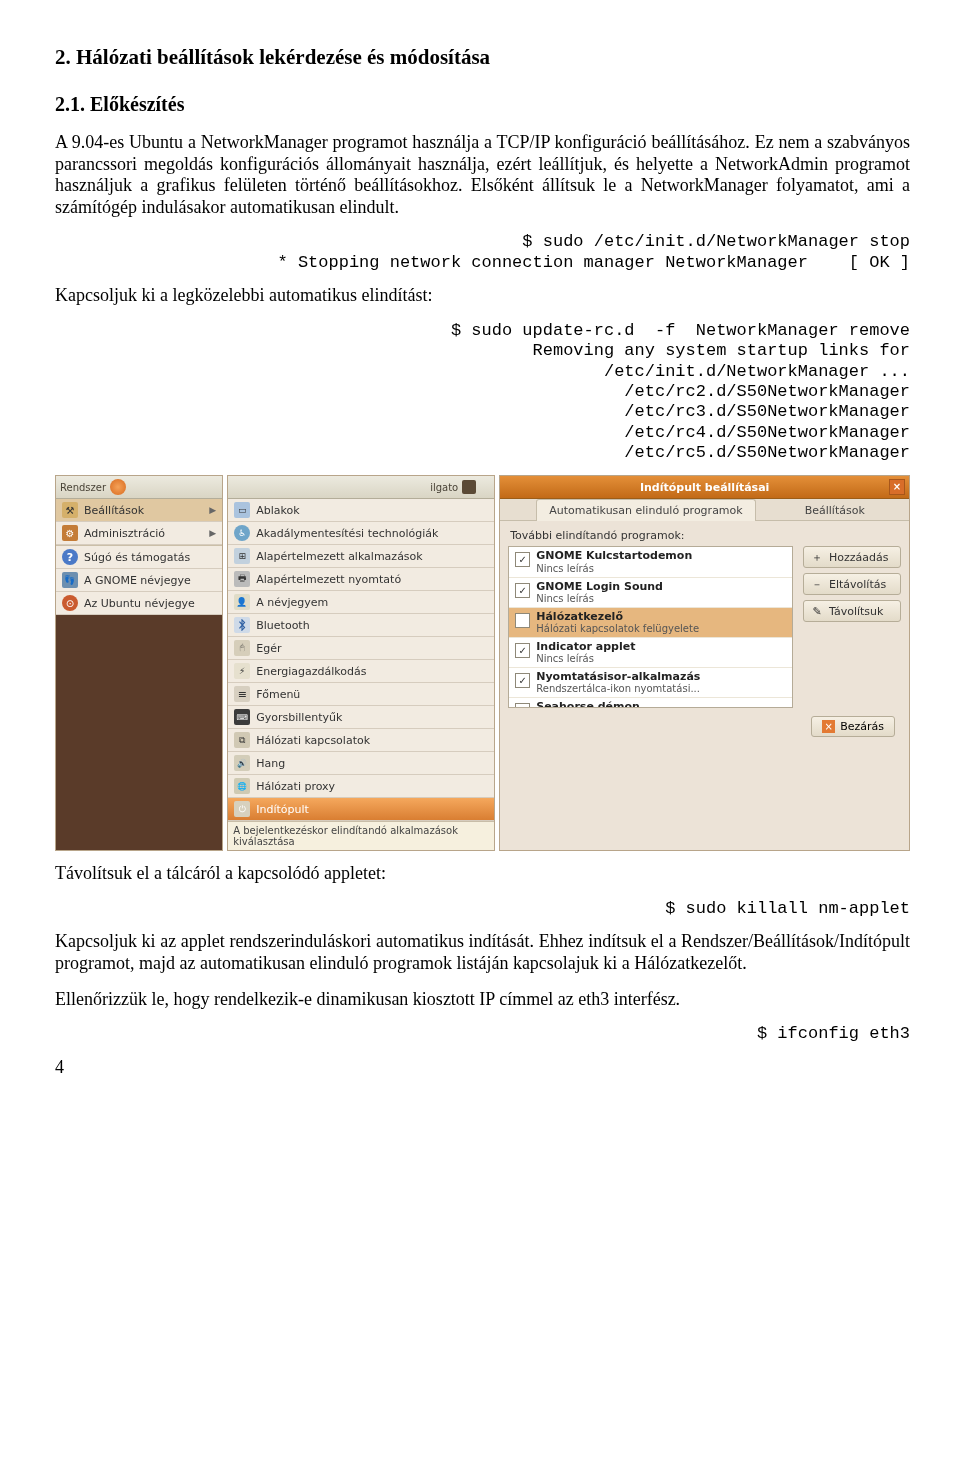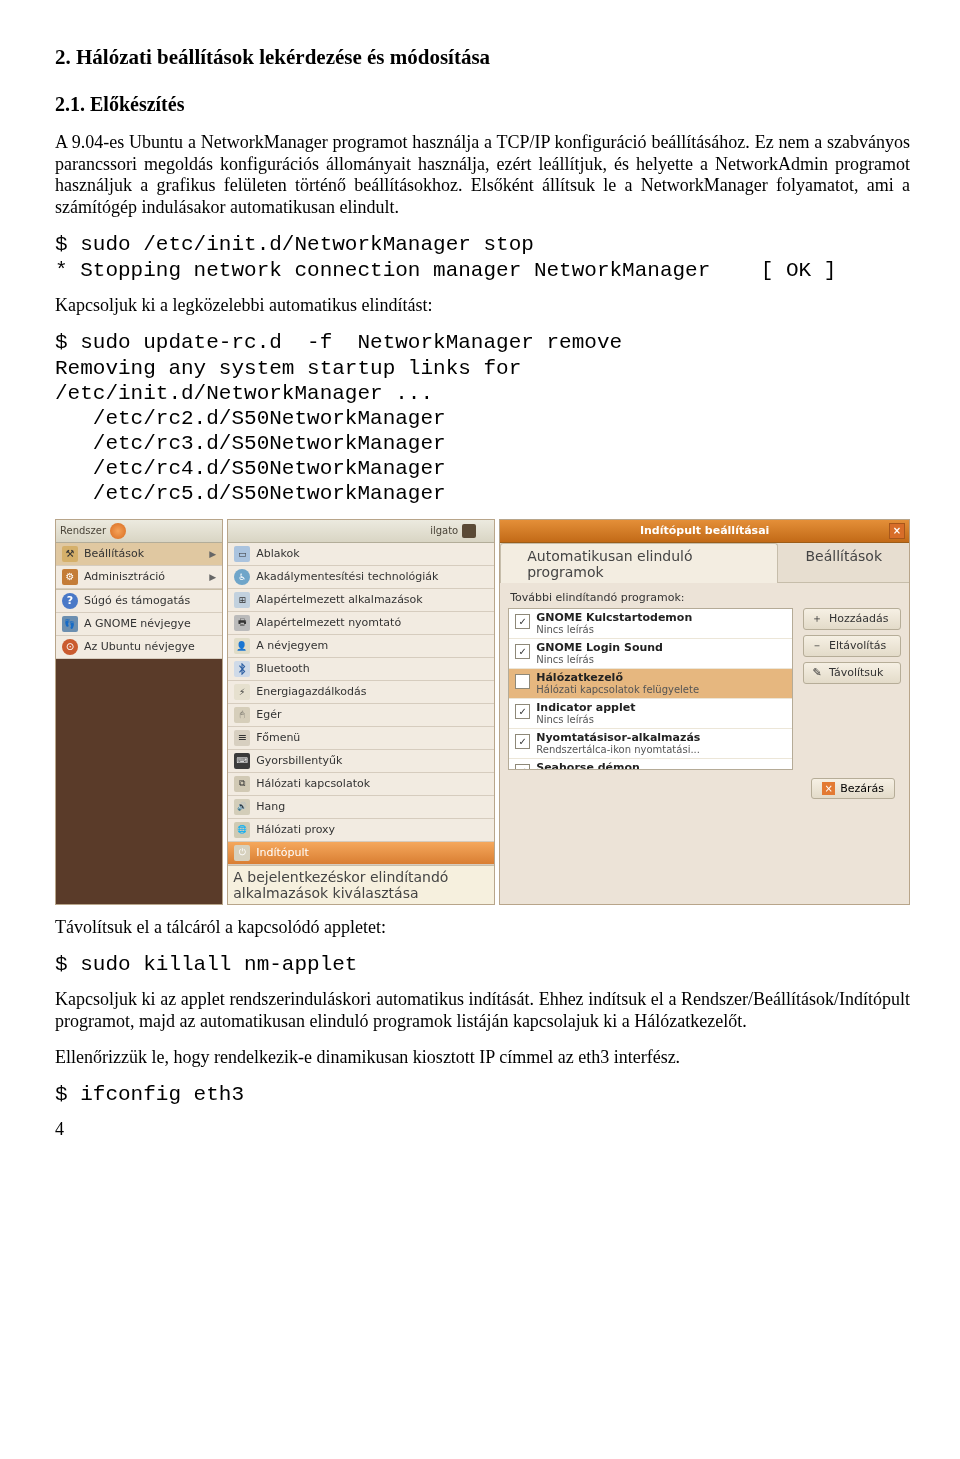--- a/index.html
+++ b/index.html
@@ -22,24 +22,25 @@
     margin: 0 0 16px 0;
   }
   p.body-text {
     font-size: 18px;
     line-height: 1.2;
     margin: 0 0 14px 0;
     text-align: justify;
   }
   pre.code {
     font-family: "Courier New", monospace;
-    font-size: 21px;
+    font-size: 17px;
     line-height: 1.2;
     margin: 0 0 12px 0;
     white-space: pre;
+    text-align: right;
   }
   .screenshots {
     display: flex;
     gap: 4px;
     margin: 6px 0 12px 0;
   }
   .ub-panel {
     border: 1px solid #b8a58a;
     background: #ece3d8;
     font-family: "DejaVu Sans", Arial, sans-serif;
@@ -101,29 +102,30 @@
   .ic-energy { background:#e6e0ce;} .ic-energy::after{content:"⚡";font-size:9px;}
   .ic-menu   { background:#d7cfc0;} .ic-menu::after{content:"≡";font-size:11px;}
   .ic-short  { background:#3b3b3b;} .ic-short::after{content:"⌨";color:#fff;font-size:8px;}
   .ic-net    { background:#d1c9b4;} .ic-net::after{content:"⧉";font-size:9px;}
   .ic-proxy  { background:#cfcab3;} .ic-proxy::after{content:"🌐";font-size:8px;}
   .ic-sound  { background:#d3cdb9;} .ic-sound::after{content:"🔊";font-size:8px;}
   .ic-start  { background:#d7d1be;} .ic-start::after{content:"⏻";font-size:9px;}
   .tooltip-bar {
     margin-top:auto;
     background:#f6f0de; border-top:1px solid #c8bda8;
-    font-size:14px; padding:3px 5px; color:#444;
+    font-size:10px; padding:3px 5px; color:#444;
   }
   
   .ub-tabs {
     display:flex; background:#e7ded0; border-bottom:1px solid #c6bdaa;
   }
   .ub-tab {
-    padding:4px 26px 3px; font-size:14px; color:#444; border:1px solid transparent;
+    padding:4px 12px 3px; font-size:11px; color:#444; border:1px solid transparent;
     border-bottom:none;
+    margin-left:36px;
   }
   .ub-tab.active {
     background:#f3ede1; border-color:#c6bdaa;
     border-top-left-radius:3px; border-top-right-radius:3px;
     margin-bottom:-1px;
   }
   .panel-body {
     padding:6px 8px 8px; background:#ece3d7; flex:1; display:flex; flex-direction:column;
   }
   .panel-label { font-size:11px; color:#333; margin:2px 0 4px 2px;}
@@ -240,26 +242,26 @@
         </div>
         <div class="menu-item">
           <span class="menu-icon ic-bt">
             <svg viewBox="0 0 10 14">
               <path d="M2 3 L8 10 L5 13 L5 1 L8 4 L2 11" fill="none" stroke="#2d5fa3" stroke-width="1.3"></path>
             </svg>
           </span>
           <span>Bluetooth</span>
         </div>
         <div class="menu-item">
+          <span class="menu-icon ic-mouse"></span>
+          <span>Egér</span>
+        </div>
+        <div class="menu-item">
           <span class="menu-icon ic-energy"></span>
           <span>Energiagazdálkodás</span>
-        </div>
-        <div class="menu-item">
-          <span class="menu-icon ic-mouse"></span>
-          <span>Egér</span>
         </div>
         <div class="menu-item">
           <span class="menu-icon ic-menu"></span>
           <span>Főmenü</span>
         </div>
         <div class="menu-item">
           <span class="menu-icon ic-short"></span>
           <span>Gyorsbillentyűk</span>
         </div>
         <div class="menu-item">

